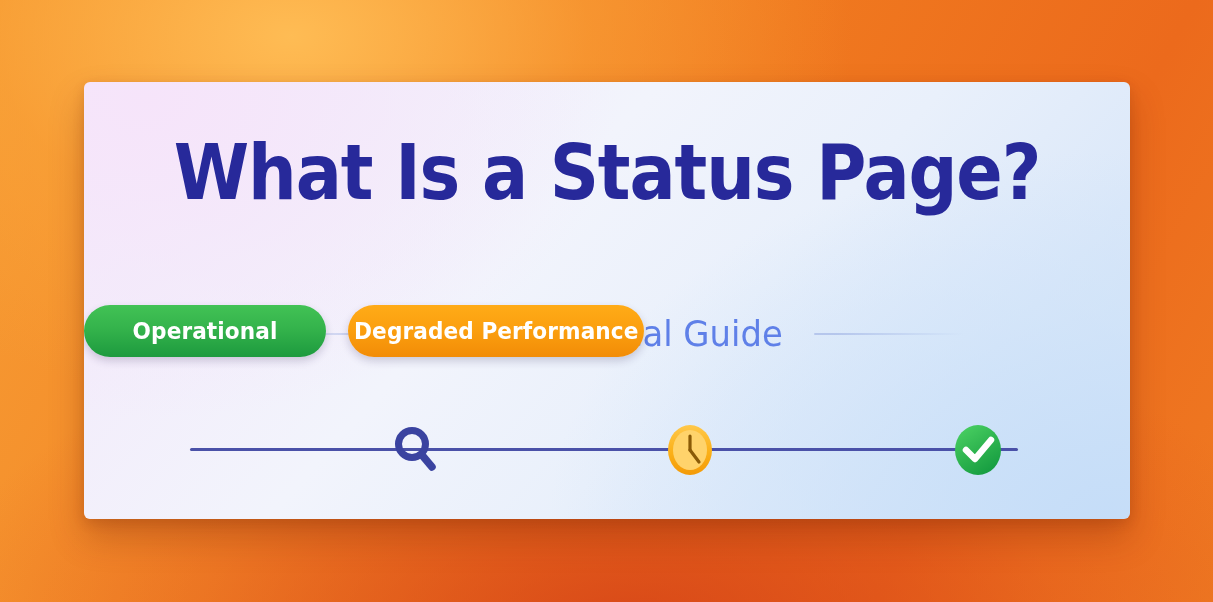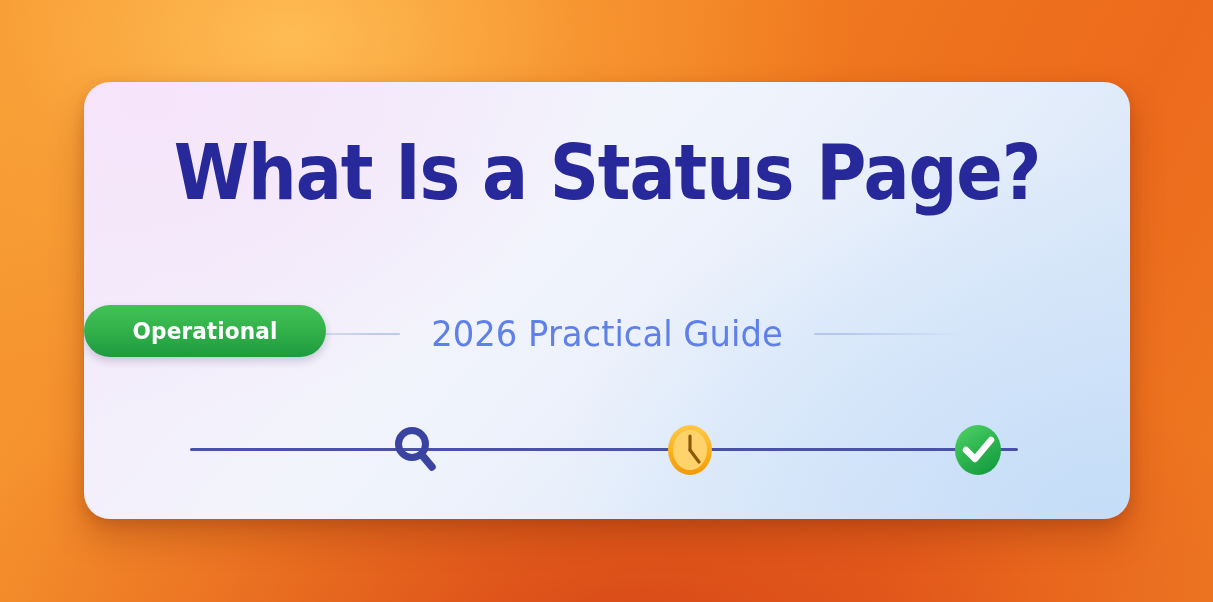--- a/index.html
+++ b/index.html
@@ -36,21 +36,21 @@
                       #ef7a22 100%);
   }
 
   
   #card {
     position: absolute;
     left: 84px;
     top: 82px;
     width: 1046px;
     height: 437px;
-    border-radius: 26px;
+    border-radius: 6px;
     background:
       radial-gradient(ellipse 620px 420px at 6% 4%,
                       rgba(246,228,250,0.98) 0%,
                       rgba(244,231,250,0.55) 42%,
                       rgba(244,233,250,0.0) 76%),
       radial-gradient(ellipse 700px 460px at 98% 100%,
                       rgba(197,221,248,0.98) 0%,
                       rgba(205,226,249,0.55) 45%,
                       rgba(210,229,250,0.0) 80%),
       linear-gradient(132deg,
@@ -199,20 +199,23 @@
     <div id="subtitle-row">
       <div class="sub-rule left"></div>
       <div id="subtitle">2026 Practical Guide</div>
       <div class="sub-rule right"></div>
     </div>
 
     <div id="badges">
       <div class="badge green">
         <span>Operational</span>
       </div>
+      <div class="badge orange">
+        <span>Degraded Performance</span>
+      </div>
     </div>
 
     <div id="timeline">
 
       <div id="track"></div>
 
       <div class="node n0">
         <svg width="58" height="58" viewBox="0 0 58 58">
           <circle cx="25" cy="23" r="13.5" fill="none" stroke="#3a43a0" stroke-width="7"></circle>
           <line x1="34.5" y1="33.5" x2="45" y2="46" stroke="#3a43a0" stroke-width="7.5" stroke-linecap="round"></line>

